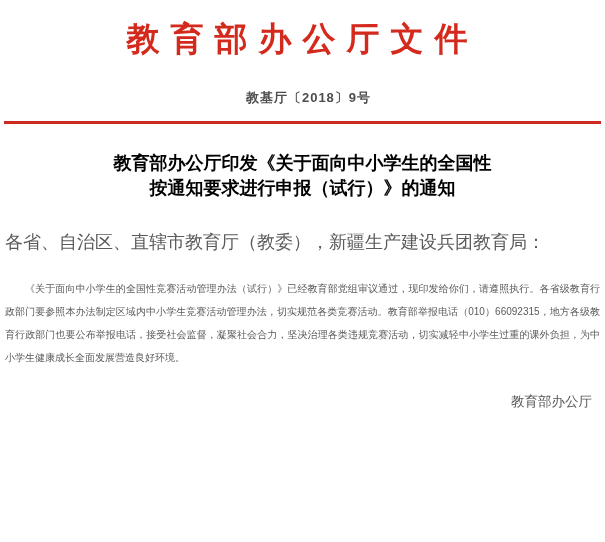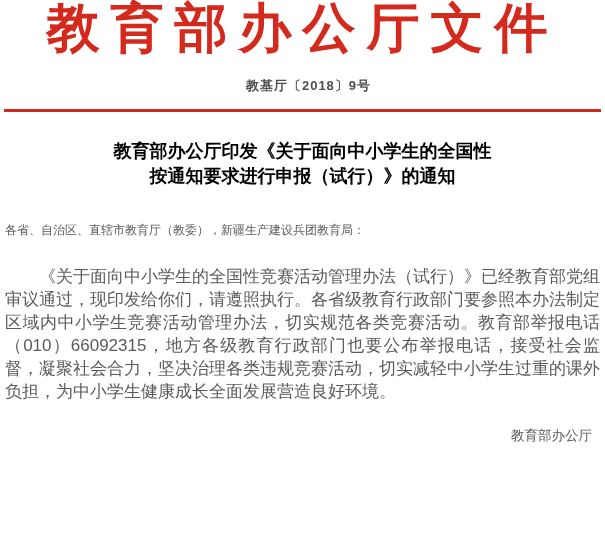--- a/index.html
+++ b/index.html
@@ -7,25 +7,25 @@
     position: relative;
     width: 605px;
     height: 542px;
     background: #ffffff;
     overflow: hidden;
     font-family: "Liberation Sans", "DejaVu Sans", sans-serif;
     box-sizing: border-box;
   }
   .doc-header {
     margin: 0;
-    padding-top: 1px;
+    padding-top: 13px;
     text-align: center;
     font-family: "DejaVu Serif", "Liberation Serif", serif;
     font-weight: bold;
-    font-size: 53px;
+    font-size: 33px;
     line-height: 52px;
     letter-spacing: 11px;
     color: var(--accent-red, #d42a1e);
     white-space: nowrap;
   }
   .doc-number {
     margin-top: 24px;
     text-align: center;
     font-size: 13px;
     font-weight: bold;
@@ -41,27 +41,27 @@
   .doc-title {
     margin: 27px 40px 16px 40px;
     text-align: center;
     font-size: 18px;
     line-height: 25px;
     font-weight: bold;
     color: #000000;
   }
   .salutation {
     margin: 31px 5px 0 5px;
-    font-size: 12px;
+    font-size: 18px;
     line-height: 21px;
     color: #5a5a5a;
   }
   .body-para {
     margin: 24px 5px 0 5px;
-    font-size: 17px;
+    font-size: 10px;
     line-height: 23px;
     text-indent: 2em;
     text-align: justify;
     color: #5a5a5a;
   }
   .body-para.second { margin-top: 25px; }
   .signature {
     margin: 24px 13px 0 0;
     text-align: right;
     font-size: 13.5px;

